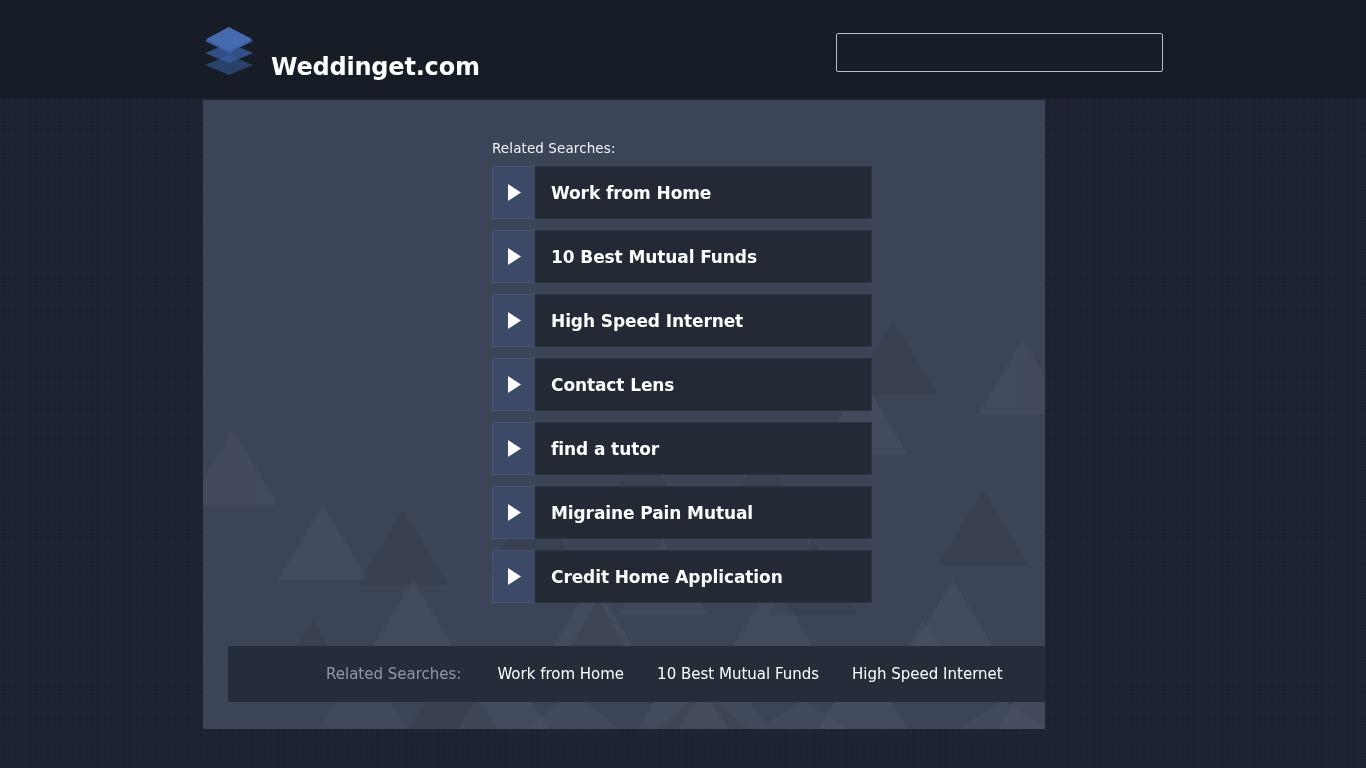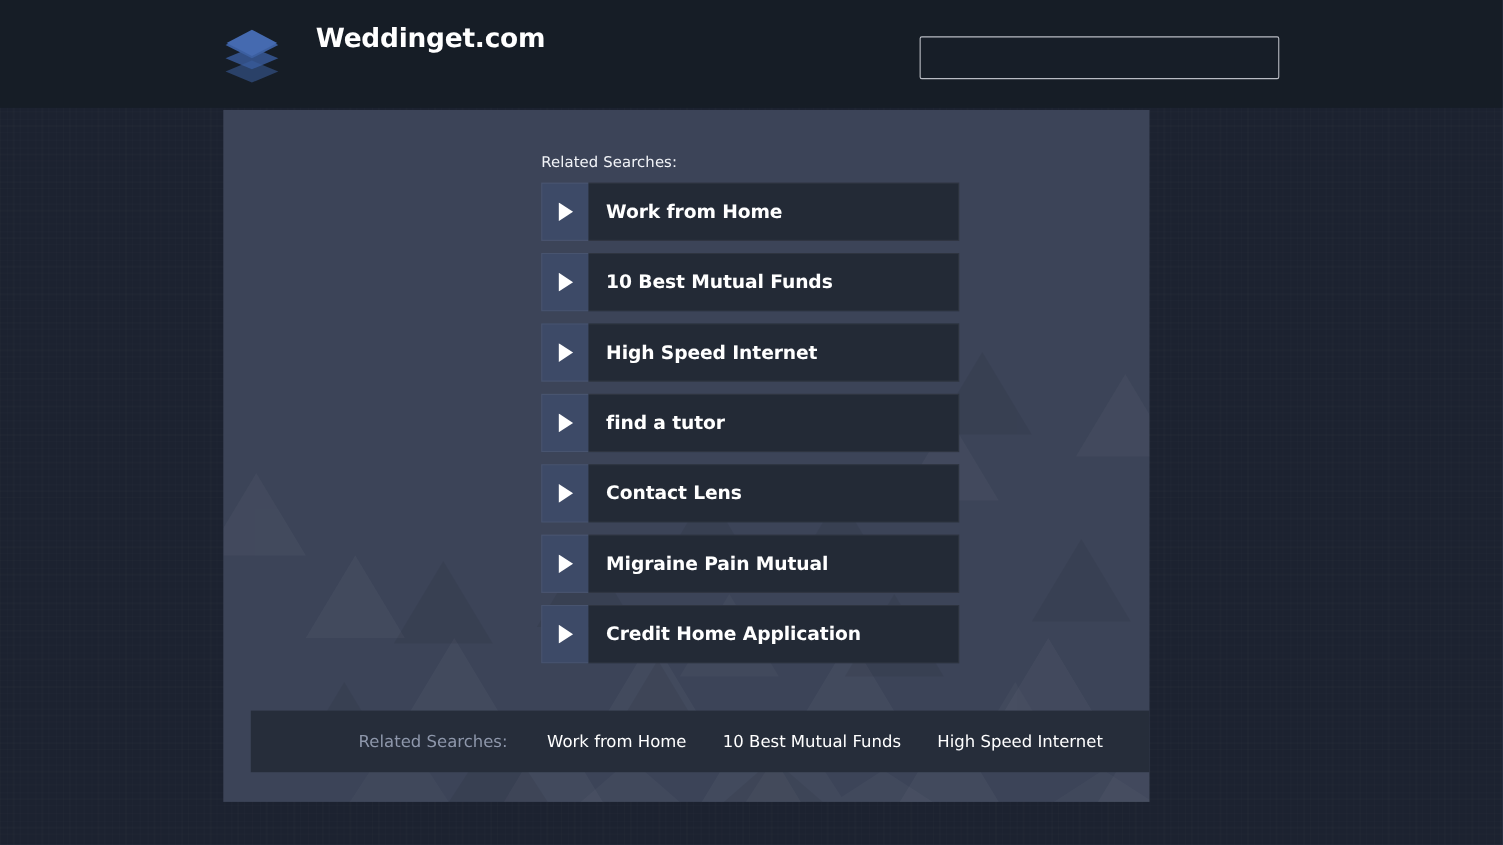--- a/index.html
+++ b/index.html
@@ -61,22 +61,22 @@
     height: 98px;
     background: #161d26;
     z-index: 5;
   }
 
   #brand {
     position: absolute;
     left: 203px;
     top: 23px;
     display: flex;
-    align-items: flex-start;
-    gap: 32px;
+    align-items: flex-end;
+    gap: 16px;
   }
 
   #logo-icon { width: 52px; height: 56px; display: block; flex: none; }
 
   #brand-name {
     font-size: 24px;
     font-weight: bold;
     color: #ffffff;
     letter-spacing: -0.2px;
     line-height: 1;
@@ -313,32 +313,32 @@
       </span>
     </a>
 
     <a class="related-item" href="#">
       <span class="item-arrow-box">
         <svg width="14" height="17" viewBox="0 0 14 17" aria-hidden="true">
           <polygon points="1,0 14,8.5 1,17" fill="#ffffff"></polygon>
         </svg>
       </span>
       <span class="item-label-box">
+        <span class="item-label">Contact Lens</span>
+      </span>
+    </a>
+
+    <a class="related-item" href="#">
+      <span class="item-arrow-box">
+        <svg width="14" height="17" viewBox="0 0 14 17" aria-hidden="true">
+          <polygon points="1,0 14,8.5 1,17" fill="#ffffff"></polygon>
+        </svg>
+      </span>
+      <span class="item-label-box">
         <span class="item-label">find a tutor</span>
-      </span>
-    </a>
-
-    <a class="related-item" href="#">
-      <span class="item-arrow-box">
-        <svg width="14" height="17" viewBox="0 0 14 17" aria-hidden="true">
-          <polygon points="1,0 14,8.5 1,17" fill="#ffffff"></polygon>
-        </svg>
-      </span>
-      <span class="item-label-box">
-        <span class="item-label">Contact Lens</span>
       </span>
     </a>
 
     <a class="related-item" href="#">
       <span class="item-arrow-box">
         <svg width="14" height="17" viewBox="0 0 14 17" aria-hidden="true">
           <polygon points="1,0 14,8.5 1,17" fill="#ffffff"></polygon>
         </svg>
       </span>
       <span class="item-label-box">

